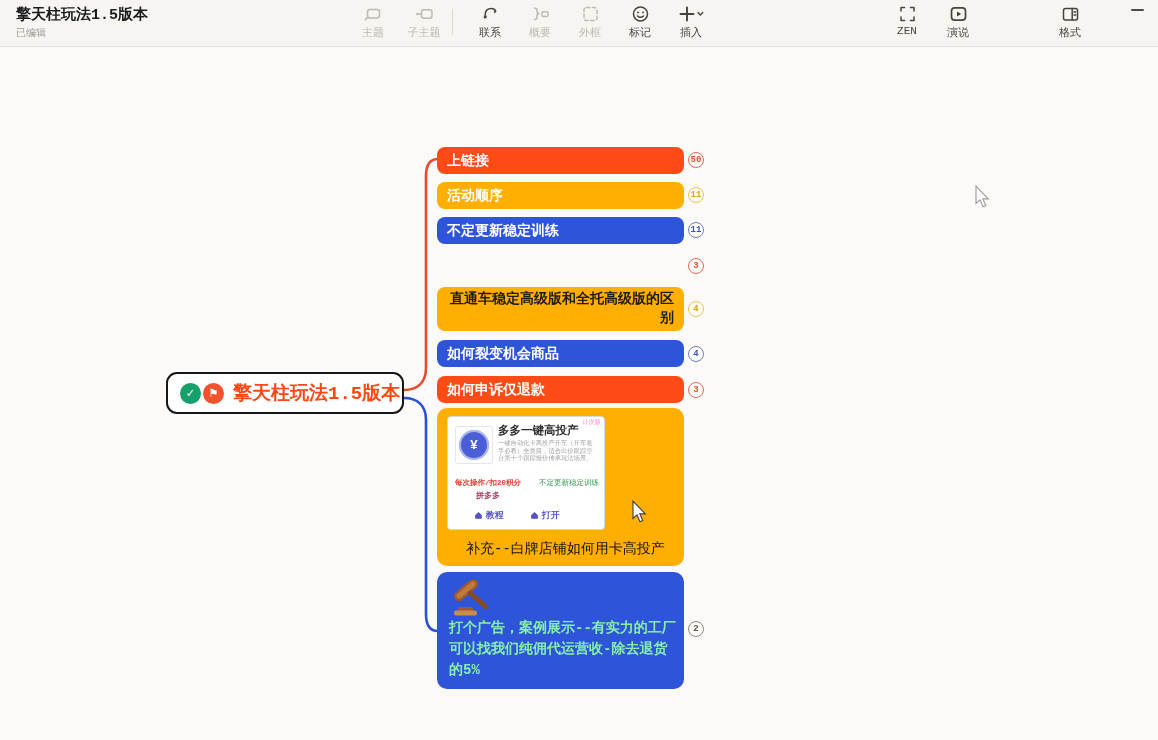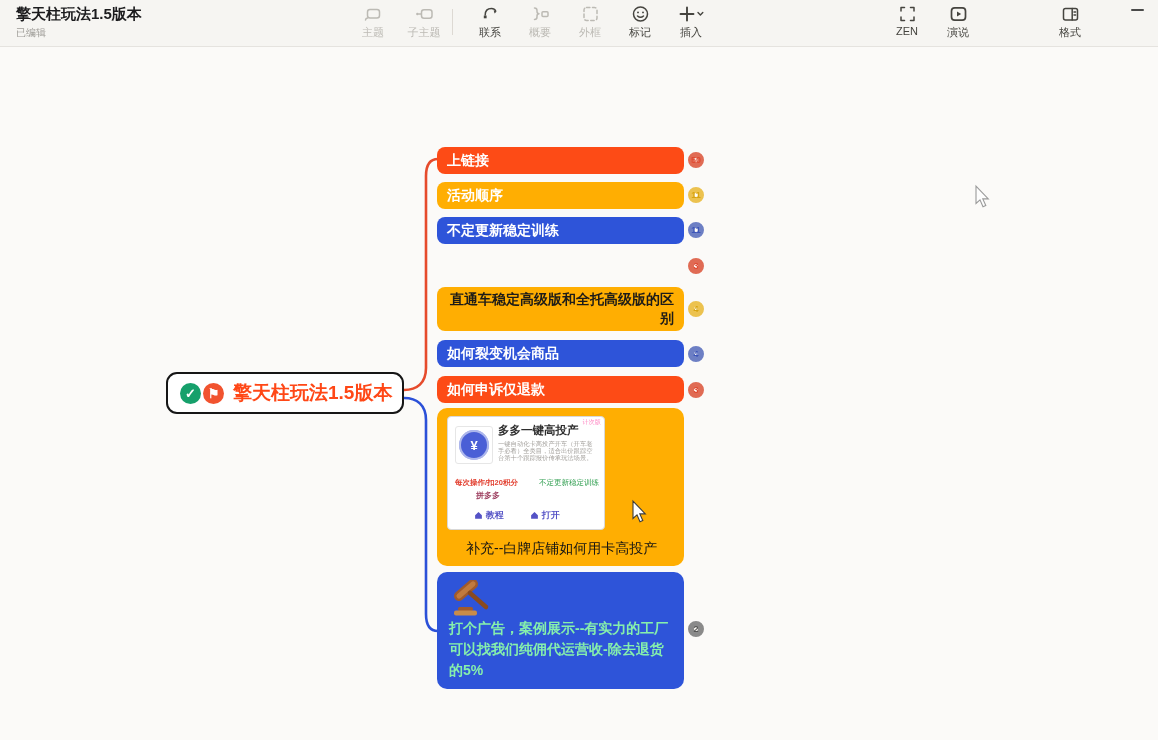--- a/index.html
+++ b/index.html
@@ -1,17 +1,17 @@
 <!DOCTYPE html>
 <html><head>
 <meta charset="utf-8">
 <style>
   html,body{margin:0;padding:0;background:#e8e8e8;}
   .app{position:relative;width:1158px;height:740px;background:#fbfaf8;overflow:hidden;
-       font-family:Liberation Sans, sans-serif;}
+       font-family:Liberation Mono, monospace;}
   
   .header{position:absolute;left:0;top:0;width:1158px;height:46px;background:#f6f5f2;
           border-bottom:1px solid #e5e3df;z-index:20;}
   .doc-title{position:absolute;left:16px;top:5px;font-size:15px;font-weight:bold;color:#1c1c1e;white-space:nowrap;}
   .doc-status{position:absolute;left:16px;top:26px;font-size:10px;color:#9d9b96;}
   .tool{position:absolute;top:4px;width:48px;text-align:center;color:#45443f;cursor:default;}
   .tool .ticon{height:20px;display:flex;align-items:center;justify-content:center;}
   .tool .tlabel{font-size:11px;margin-top:1px;}
   .tool.disabled{color:#bcbab4;}
   .tool svg{stroke:currentColor;fill:none;stroke-width:1.5;stroke-linecap:round;stroke-linejoin:round;}
@@ -31,21 +31,21 @@
   .root-label{margin-left:9px;font-size:19px;font-weight:bold;color:#ff4716;white-space:nowrap;}
   
   .node{position:absolute;left:437px;width:247px;height:27px;border-radius:8px;box-sizing:border-box;
         display:flex;align-items:center;padding:0 10px;font-size:14px;font-weight:bold;color:#fff;z-index:2;}
   .red{background:#fd4b16;}
   .orange{background:#ffae02;}
   .blue{background:#2e54d9;}
   .dark-text{color:#1e1c18;text-align:right;}
   .node.multiline{height:44px;align-items:flex-start;padding-top:3px;line-height:19px;}
   .badge{position:absolute;left:688px;width:16px;height:16px;border-radius:50%;background:#fffdf8;
-         box-sizing:border-box;border:6px solid #c2410c;display:flex;align-items:center;justify-content:center;
+         box-sizing:border-box;border:1px solid #c2410c;display:flex;align-items:center;justify-content:center;
          font-size:9px;font-weight:bold;z-index:2;}
   .b-red{border-color:#e06b54;color:#e04a32;}
   .b-yellow{border-color:#ecc24f;color:#d8a411;}
   .b-blue{border-color:#6d7fc4;color:#3d55b8;}
   .b-gray{border-color:#8a8a8a;color:#555555;}
   
   .node-big{position:absolute;left:437px;width:247px;border-radius:10px;box-sizing:border-box;z-index:2;}
   .supp{top:362px;height:158px;background:#ffae02;}
   .supp-caption{position:absolute;left:29px;bottom:8px;font-size:14px;font-weight:500;color:#141414;white-space:nowrap;}
   .embed-card{position:absolute;left:10px;top:8px;width:156px;height:112px;background:#ffffff;

